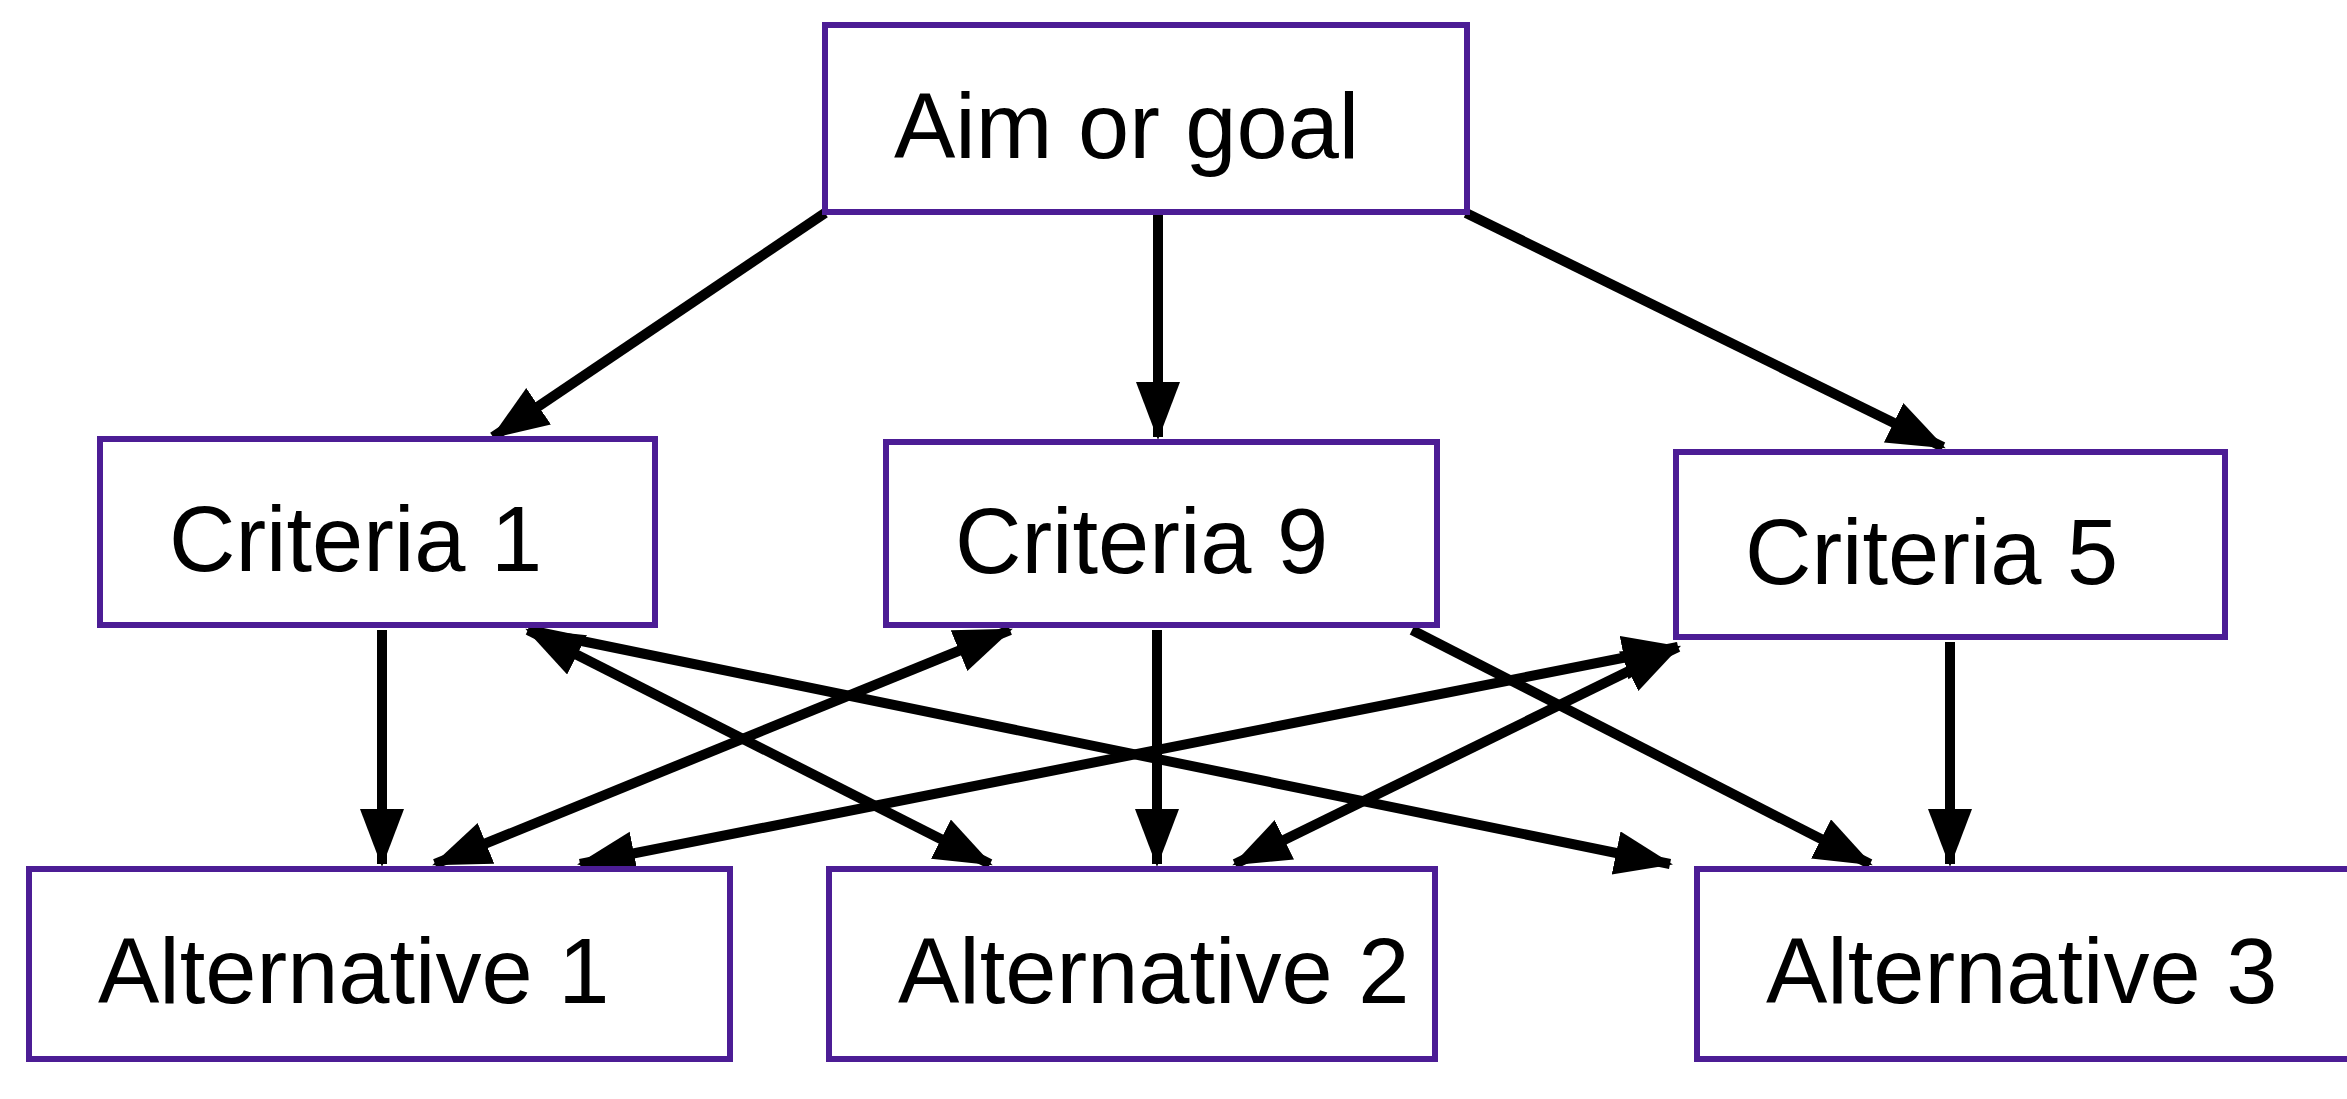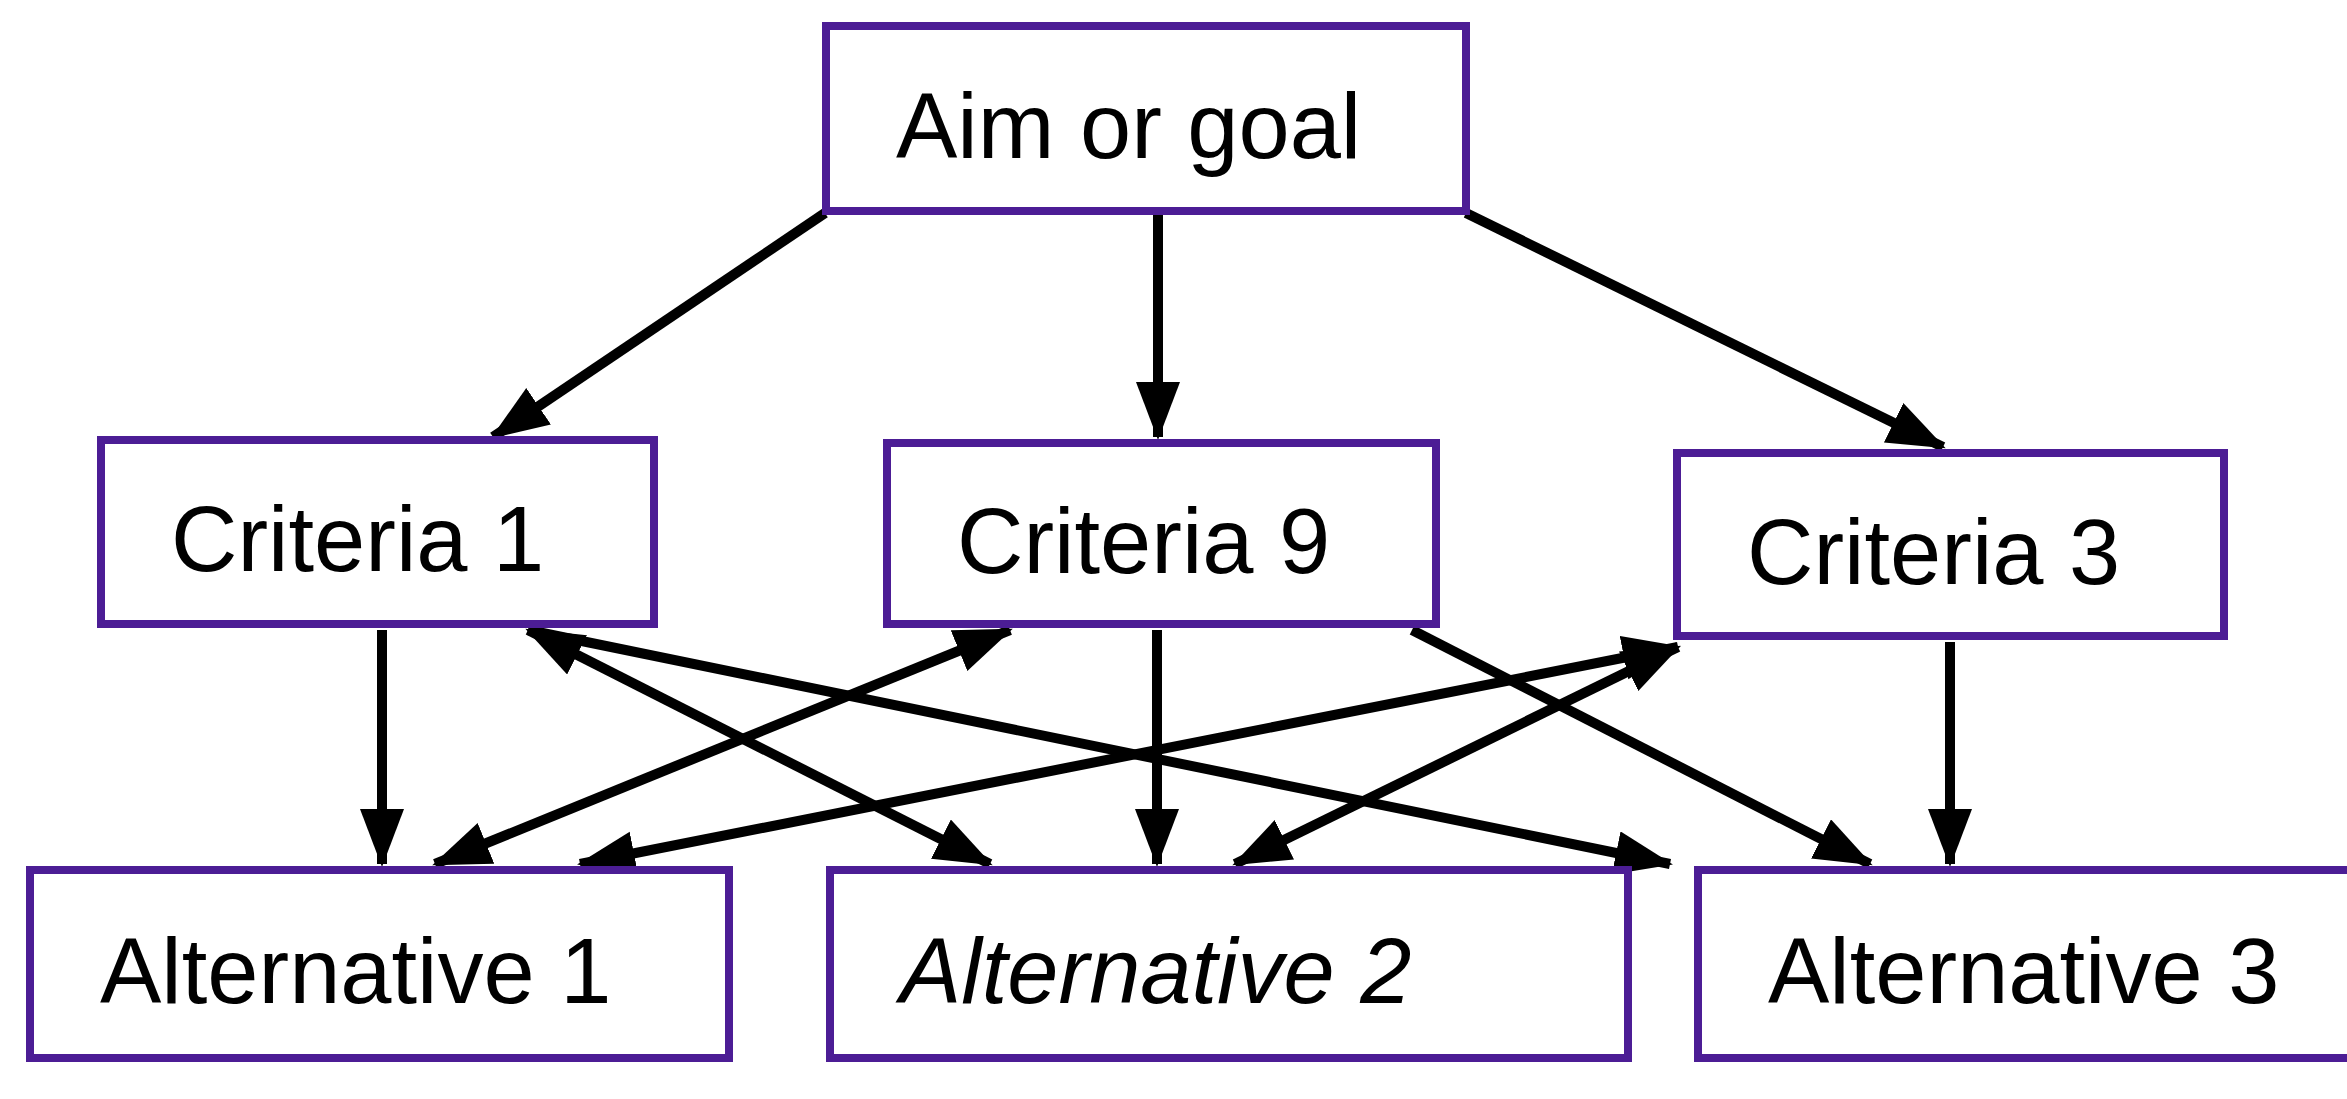--- a/index.html
+++ b/index.html
@@ -19,21 +19,21 @@
     position: absolute;
     left: 0;
     top: 0;
     width: 2347px;
     height: 1099px;
   }
   .node {
     position: absolute;
     box-sizing: border-box;
     background: #ffffff;
-    border: 8px solid #4c1d95;
+    border: 6px solid #4c1d95;
     display: flex;
     align-items: center;
     justify-content: flex-start;
     padding-left: 66px;
     padding-top: 14px;
     font-size: 92px;
     line-height: 1;
     color: #000000;
     white-space: nowrap;
   }
@@ -64,18 +64,18 @@
         <line x1="1412" y1="630" x2="1870" y2="864" marker-end="url(#ah)"></line>
         <line x1="1678" y1="647" x2="580" y2="864" marker-end="url(#ah)" marker-start="url(#ahs)"></line>
         <line x1="1678" y1="647" x2="1235" y2="864" marker-end="url(#ah)" marker-start="url(#ahs)"></line>
         <line x1="1950" y1="642" x2="1950" y2="864" marker-end="url(#ah)"></line>
       </g>
   </svg>
 
   <div class="node" style="left: 822px; top: 22px; width: 648px; height: 193px;">Aim or goal</div>
   <div class="node" style="left: 97px; top: 436px; width: 561px; height: 192px;">Criteria 1</div>
   <div class="node" style="left: 883px; top: 439px; width: 557px; height: 189px;">Criteria 9</div>
-  <div class="node" style="left: 1673px; top: 449px; width: 555px; height: 191px;">Criteria 3</div>
+  <div class="node" style="left: 1673px; top: 449px; width: 555px; height: 191px;">Criteria 5</div>
   <div class="node" style="left: 26px; top: 866px; width: 707px; height: 196px;">Alternative 1</div>
-  <div class="node" style="left: 826px; top: 866px; width: 806px; height: 196px; font-style: italic;">Alternative 2</div>
+  <div class="node" style="left: 826px; top: 866px; width: 612px; height: 196px;">Alternative 2</div>
   <div class="node" style="left: 1694px; top: 866px; width: 713px; height: 196px;">Alternative 3</div>
 
 </div>
 
 </body></html>

